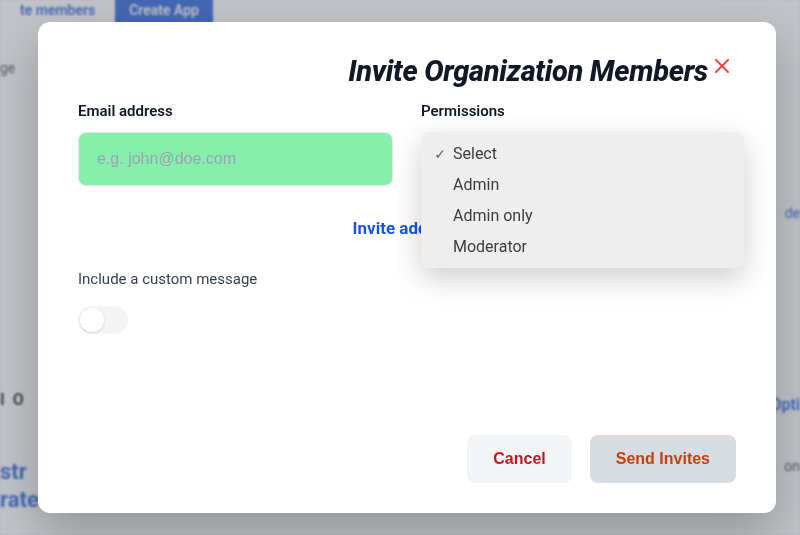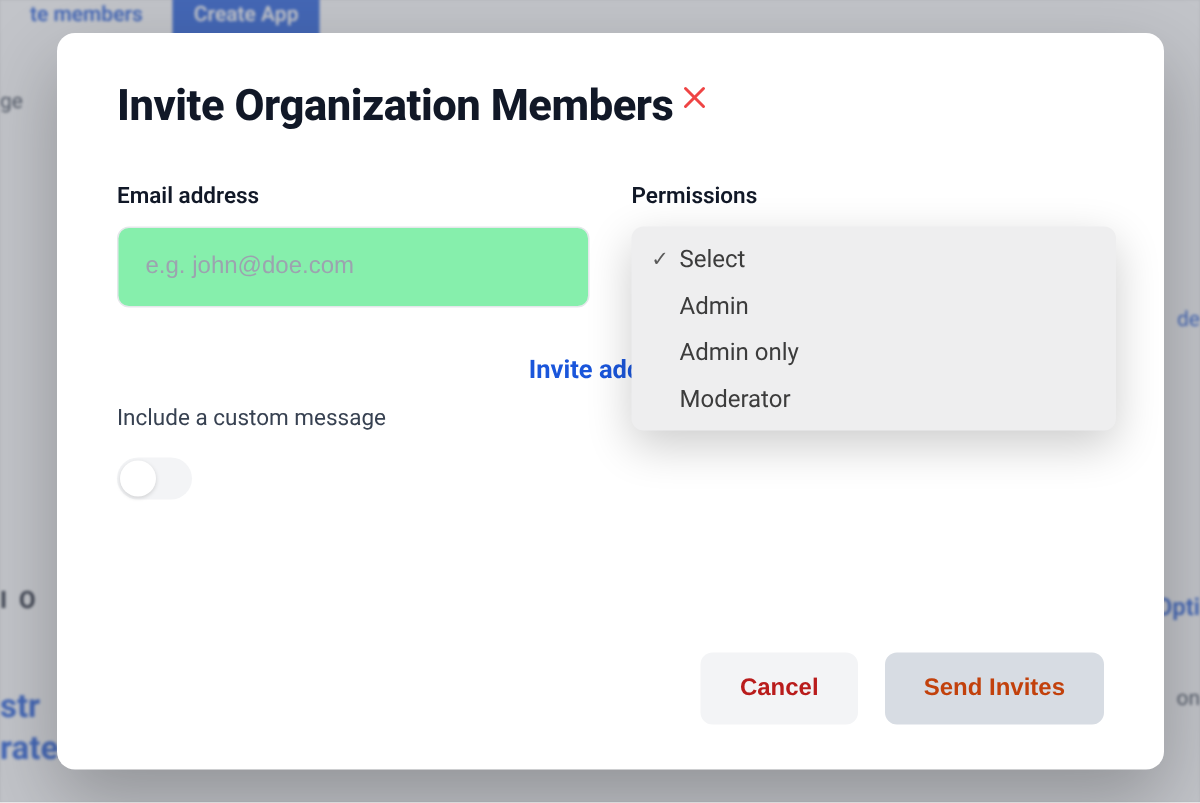--- a/index.html
+++ b/index.html
@@ -104,41 +104,42 @@
       bottom: 22px;
       background: #ffffff;
       border-radius: 12px;
       box-shadow: 0 20px 50px rgba(0,0,0,0.25);
       padding: 32px 40px 30px 40px;
       display: flex;
       flex-direction: column;
     }
     .modal-header {
       display: flex;
-      justify-content: flex-start;
+      justify-content: flex-end;
       align-items: flex-start;
+      font-style: italic;
     }
     .modal-title {
       font-size: 29px;
       font-weight: 800;
       color: #111827;
       letter-spacing: -0.3px;
     }
     .close-btn {
       color: #ef4444;
       font-size: 22px;
       font-weight: 300;
       cursor: pointer;
       padding: 2px 6px;
       line-height: 1;
     }
     .form-row {
       display: flex;
       gap: 28px;
-      margin-top: 33px;
+      margin-top: 14px;
     }
     .form-col {
       flex: 1;
       position: relative;
     }
     .field-label {
       font-size: 15px;
       font-weight: 600;
       color: #111827;
       margin-bottom: 12px;
@@ -191,21 +192,21 @@
       margin-top: 32px;
       font-size: 17px;
       font-weight: 700;
       color: #1a56db;
       cursor: pointer;
     }
     .custom-msg-label {
       font-size: 15px;
       font-weight: 400;
       color: #374151;
-      margin-top: 12px;
+      margin-top: 32px;
     }
     .toggle {
       margin-top: 18px;
       width: 50px;
       height: 28px;
       background: #f3f4f6;
       border-radius: 999px;
       position: relative;
       cursor: pointer;
     }

